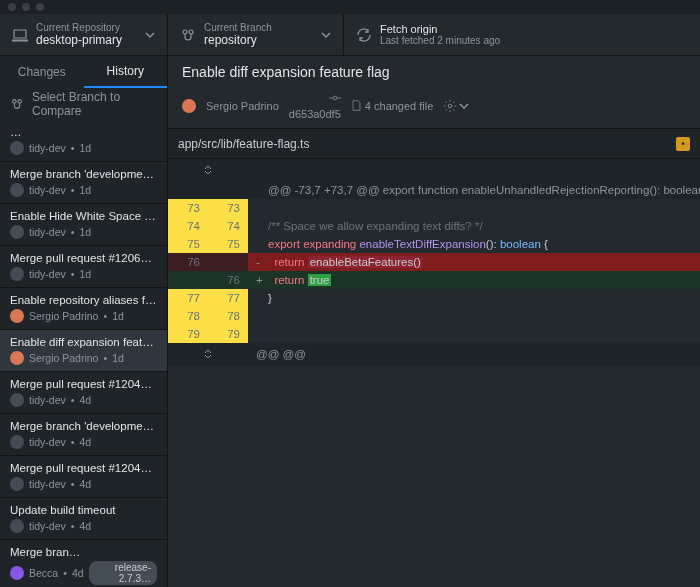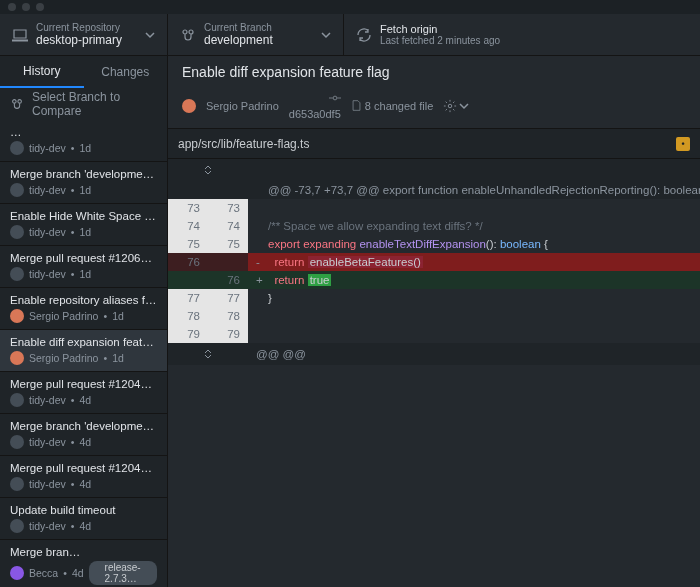--- a/index.html
+++ b/index.html
@@ -23,31 +23,31 @@
 .tab.active { color: #e1e4e8; border-bottom: 2px solid #2188ff; }
 .compare-bar { height: 32px; display: flex; align-items: center; padding: 0 10px; gap: 8px; color: #8b949e; font-size: 12px; }
 .commit-list { flex: 1; overflow-y: auto; }
 .commit { padding: 6px 10px; border-bottom: 1px solid #141414; cursor: pointer; }
 .commit.selected { background: #2f363d; }
 .commit-title { font-size: 11.5px; color: #e1e4e8; white-space: nowrap; overflow: hidden; text-overflow: ellipsis; margin-bottom: 3px; }
 .commit-meta { display: flex; align-items: center; gap: 5px; font-size: 10.5px; color: #8b949e; }
 .avatar { width: 14px; height: 14px; border-radius: 50%; background: #444d56; flex-shrink: 0; }
 .avatar.sergio { background: #d97757; }
 .avatar.becca { background: #8957e5; }
-.tag-badge { background: #444d56; padding: 1px 16px; border-radius: 8px; font-size: 10px; color: #c8ccd0; }
+.tag-badge { background: #444d56; padding: 1px 6px; border-radius: 8px; font-size: 10px; color: #c8ccd0; text-align: right; }
 .content { flex: 1; display: flex; flex-direction: column; background: #24292e; min-width: 0; }
 .commit-header { padding: 8px 14px; border-bottom: 1px solid #141414; }
 .commit-header h2 { font-size: 14px; font-weight: 500; color: #e1e4e8; margin-bottom: 12px; }
 .commit-header-meta { display: flex; align-items: center; gap: 10px; font-size: 11px; color: #8b949e; }
 .sha-pill { display: flex; align-items: flex-end; gap: 4px; flex-direction: column; }
 .file-bar { height: 30px; display: flex; align-items: center; padding: 0 10px; background: #1f2428; border-bottom: 1px solid #141414; font-size: 12px; color: #c8ccd0; justify-content: space-between; }
 .mod-badge { width: 14px; height: 14px; background: #d29922; border-radius: 2px; display: flex; align-items: center; justify-content: center; font-size: 9px; color: #1c2125; font-weight: bold; }
 .diff { flex: 1; overflow: auto; font-family: "SF Mono", Menlo, Consolas, monospace; font-size: 11.5px; background: #24292e; }
 .diff-row { display: flex; min-height: 18px; line-height: 18px; }
-.gutter { width: 40px; text-align: right; padding-right: 8px; color: #6a737d; background: #e5e5e5; flex-shrink: 0; user-select: none; }
+.gutter { width: 40px; text-align: right; padding-right: 8px; color: #6a737d; background: #fde047; flex-shrink: 0; user-select: none; }
 .gutter.expand { background: #1f2428; text-align: center; padding: 0; }
 .diff-content { flex: 1; padding-left: 8px; white-space: pre; color: #c8ccd0; }
 .diff-row.hunk .gutter { background: #1f2428; }
 .diff-row.hunk .diff-content { background: #1f2428; color: #8b949e; }
 .diff-row.del .gutter { background: #3d1e20; }
 .diff-row.del .diff-content { background: #7f1d1d; }
 .diff-row.add .gutter { background: #1c3428; }
 .diff-row.add .diff-content { background: #1c3428; }
 .sign { display: inline-block; width: 12px; color: #8b949e; }
 .kw { color: #f97583; }
@@ -81,42 +81,42 @@
     <svg class="chevron" viewBox="0 0 10 10">
         <path d="M1 3l4 4 4-4" fill="none" stroke="#8b949e" stroke-width="1.5"></path>
       </svg>
   </div>
   <div class="tool-item branch">
     <svg class="tool-icon" viewBox="0 0 16 16">
         <path d="M5 3a2 2 0 100 4 2 2 0 000-4zm6 0a2 2 0 100 4 2 2 0 000-4zM5 9v1a3 3 0 003 3h0a3 3 0 003-3V7M5 7v2" fill="none" stroke="#8b949e" stroke-width="1.2"></path>
       </svg>
     <div class="tool-text">
       <span class="tool-label">Current Branch</span>
-      <span class="tool-value">development</span>
+      <span class="tool-value">repository</span>
     </div>
     <svg class="chevron" viewBox="0 0 10 10">
         <path d="M1 3l4 4 4-4" fill="none" stroke="#8b949e" stroke-width="1.5"></path>
       </svg>
   </div>
   <div class="tool-item fetch">
     <svg class="tool-icon" viewBox="0 0 16 16">
         <path d="M2 8a6 6 0 0110-4.5M14 8a6 6 0 01-10 4.5M12 2v3h-3M4 14v-3h3" fill="none" stroke="#8b949e" stroke-width="1.3"></path>
       </svg>
     <div class="tool-text">
       <span class="tool-value" style="font-size:11px">Fetch origin</span>
       <span class="tool-label">Last fetched 2 minutes ago</span>
     </div>
   </div>
 </div>
 
 <div class="main">
   <div class="sidebar">
     <div class="tabs">
+      <div class="tab">Changes</div>
       <div class="tab active">History</div>
-      <div class="tab">Changes</div>
     </div>
     <div class="compare-bar">
       <svg class="tool-icon" style="width:14px;height:14px" viewBox="0 0 16 16">
           <path d="M5 3a2 2 0 100 4 2 2 0 000-4zm6 0a2 2 0 100 4 2 2 0 000-4zM5 9v1a3 3 0 003 3 3 3 0 003-3V7M5 7v2" fill="none" stroke="#8b949e" stroke-width="1.2"></path>
         </svg>
       <span>Select Branch to Compare</span>
     </div>
     <div class="commit-list" id="commit-list">
         <div class="commit">
           <div class="commit-title">…</div>
@@ -231,21 +231,21 @@
           <svg width="12" height="12" viewBox="0 0 16 16">
               <circle cx="8" cy="8" r="2.5" fill="none" stroke="#8b949e"></circle>
               <path d="M0 8h5M11 8h5" stroke="#8b949e"></path>
             </svg>
           <span>d653a0df5</span>
         </span>
         <span>
           <svg width="11" height="11" viewBox="0 0 16 16" style="vertical-align:-1px">
               <path d="M3 1h7l3 3v11H3z" fill="none" stroke="#8b949e"></path>
             </svg>
-          <span>8 changed file</span>
+          <span>4 changed file</span>
         </span>
         <span class="gear-btn">
           <svg width="14" height="14" viewBox="0 0 16 16">
               <circle cx="8" cy="8" r="2" fill="none" stroke="#8b949e"></circle>
               <path d="M8 1v2M8 13v2M1 8h2M13 8h2M3 3l1.5 1.5M11.5 11.5L13 13M3 13l1.5-1.5M11.5 4.5L13 3" stroke="#8b949e"></path>
             </svg>
           <svg class="chevron" viewBox="0 0 10 10">
               <path d="M1 3l4 4 4-4" fill="none" stroke="#8b949e" stroke-width="1.5"></path>
             </svg>
         </span>

